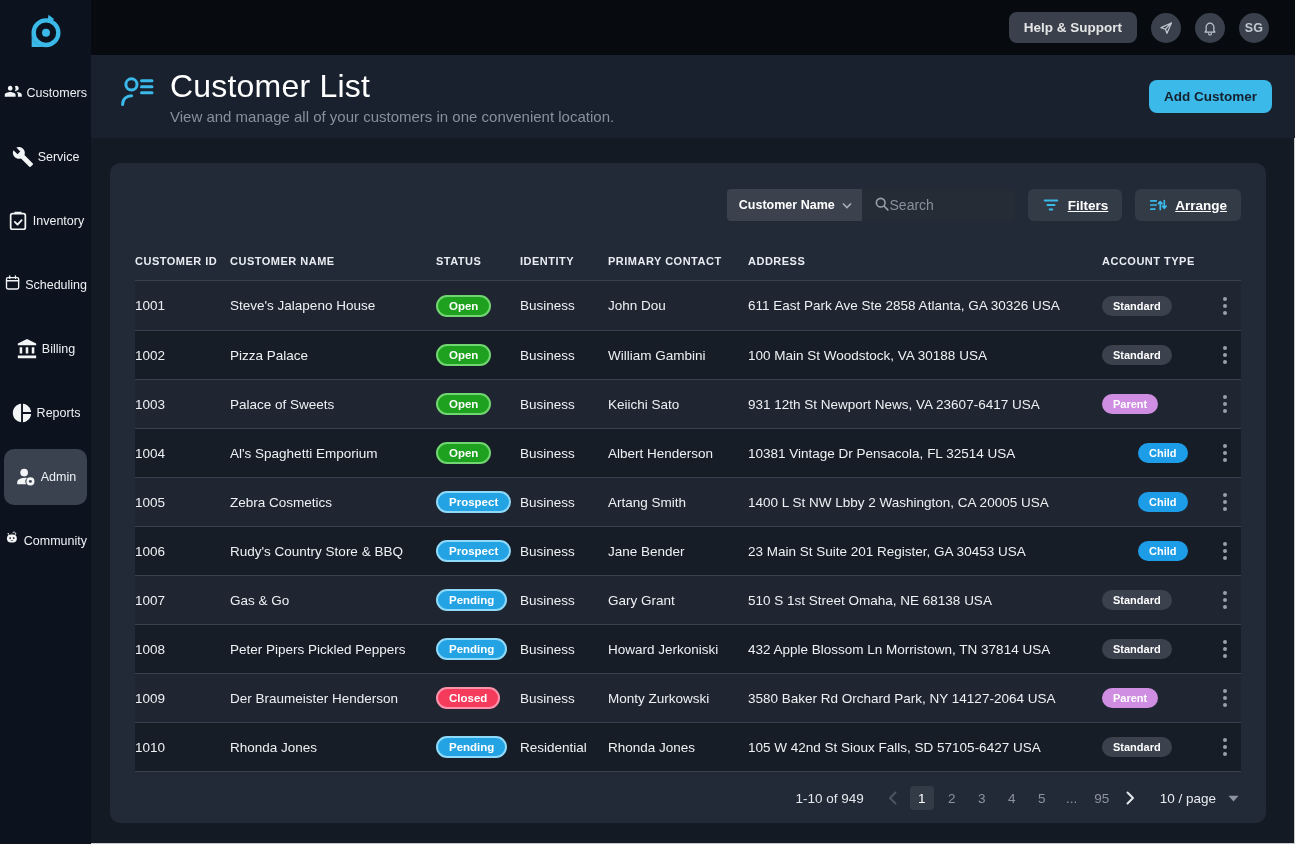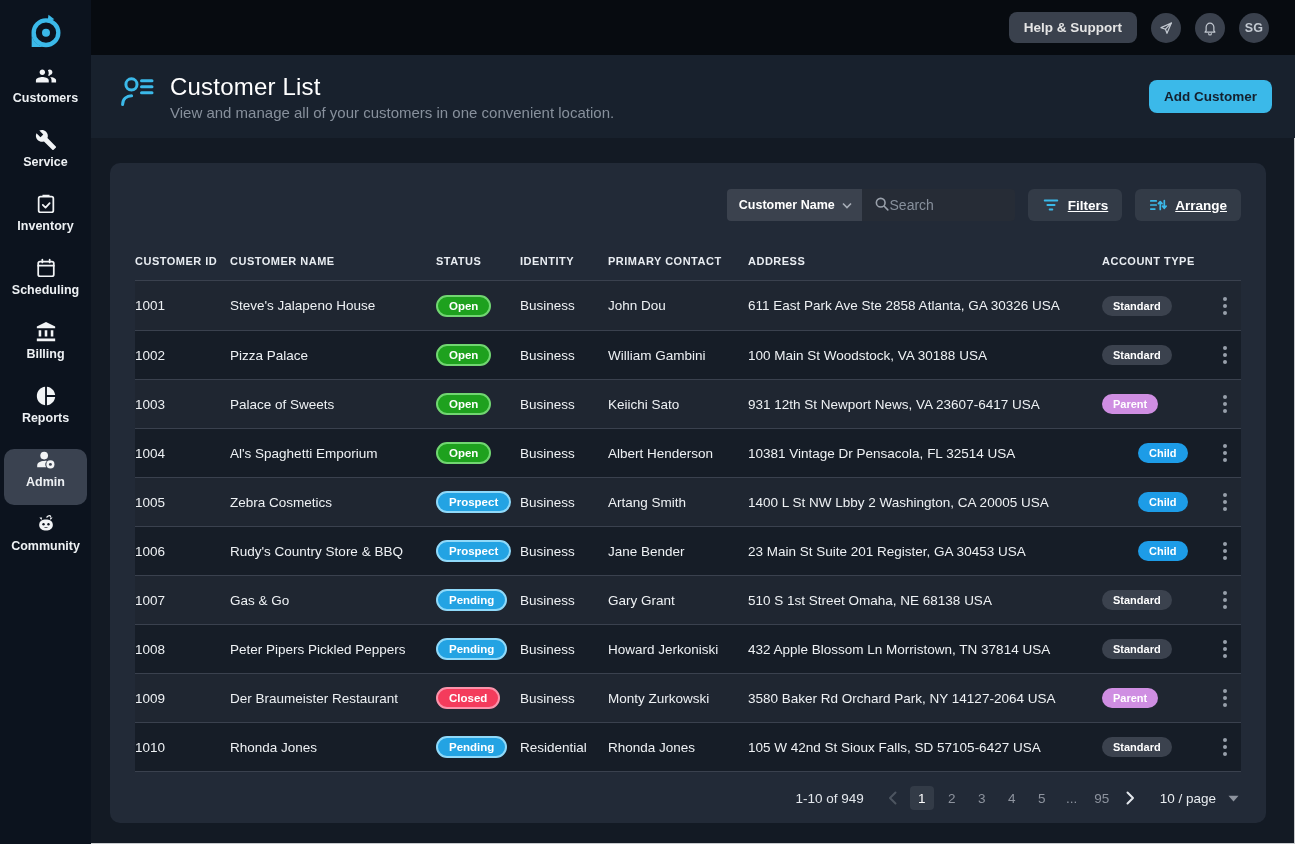--- a/index.html
+++ b/index.html
@@ -16,22 +16,22 @@
   
   .sidebar {
     position:absolute; left:0; top:0; bottom:0; width:91px;
     background:#0c131e; z-index:6;
     display:flex; flex-direction:column; align-items:center;
   }
   .logo { margin-top:12px; width:40px; height:42px; color:#3bb9e9; cursor:pointer; }
   .nav { margin-top:11px; display:flex; flex-direction:column; gap:8px; }
   .nav-item {
     width:83px; height:56px; border-radius:10px;
-    display:flex; flex-direction:column; align-items:center; 
-    gap:4px; color:#eef1f4; font-size:12.5px; cursor:pointer; text-align:center;font-weight:bold;
+    display:flex; flex-direction:row; align-items:center; justify-content:center;
+    gap:4px; color:#eef1f4; font-size:12.5px; cursor:pointer; text-align:center;
   }
   .nav-item.active { background:#3a4250; }
   .nav-item .nicon { width:22px; height:22px; color:#f2f4f6; }
 
   
   .topbar {
     position:absolute; left:91px; right:0; top:0; height:55px;
     background:#070b10; display:flex; align-items:center; justify-content:flex-end;
     gap:14px; padding-right:26px;
   }
@@ -46,21 +46,21 @@
   .avatar-txt { font-size:12.5px; font-weight:bold; color:#c3c9d1; letter-spacing:.3px; }
 
   
   .page-header {
     position:absolute; left:91px; right:0; top:55px; height:83px;
     background:#18212d; display:flex; align-items:center;
     padding:0 23px 0 28px;
   }
   .ph-icon { width:36px; height:36px; color:#3bb9e9; margin-top:-12px; }
   .ph-text { margin-left:15px; flex:1; }
-  .ph-title { color:#ffffff; font-size:24px; font-weight:400; letter-spacing:.2px; }
+  .ph-title { color:#ffffff; font-size:32px; font-weight:400; letter-spacing:.2px; }
   .ph-sub { color:#87909c; font-size:15px; margin-top:3px; }
   .add-btn {
     background:#3bb9e9; color:#14202e; font-weight:bold; font-size:13.5px;
     padding:9px 15px; border-radius:8px; cursor:pointer; align-self:center;
   }
 
   
   .card {
     position:absolute; left:110px; top:163px; width:1156px; bottom:21px;
     background:#222a37; border-radius:10px;
@@ -459,21 +459,21 @@
       <span class="kebab">
             <i></i>
             <i></i>
             <i></i>
           </span>
     </div>
   </div>
 
   <div class="trow">
     <div class="cell c-id">1009</div>
-    <div class="cell c-name">Der Braumeister Restaurant</div>
+    <div class="cell c-name">Der Braumeister Henderson</div>
     <div class="cell"><span class="badge status status-closed">Closed</span></div>
     <div class="cell c-identity">Business</div>
     <div class="cell c-contact">Monty Zurkowski</div>
     <div class="cell c-address">3580 Baker Rd Orchard Park, NY 14127-2064 USA</div>
     <div class="cell"><span class="badge account account-parent">Parent</span></div>
     <div class="kebab-cell">
       <span class="kebab">
             <i></i>
             <i></i>
             <i></i>

